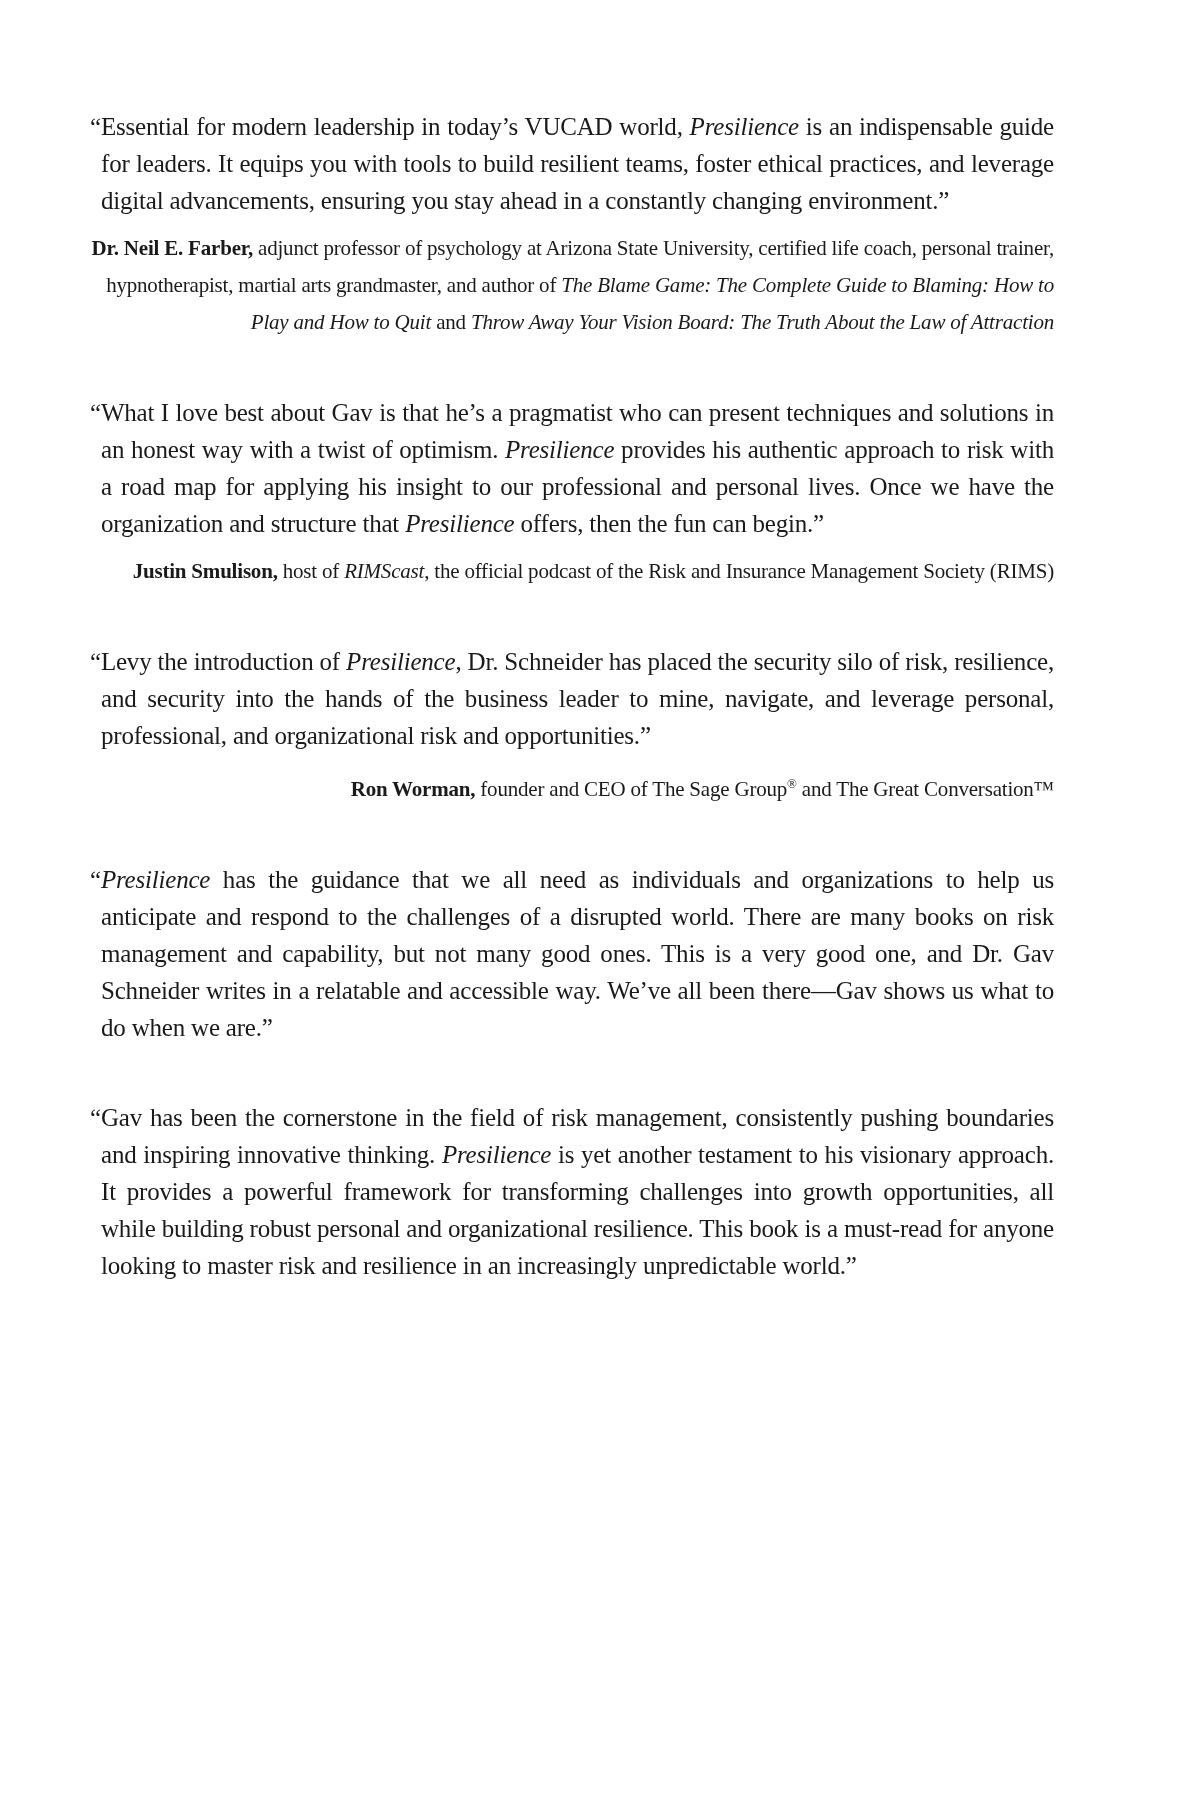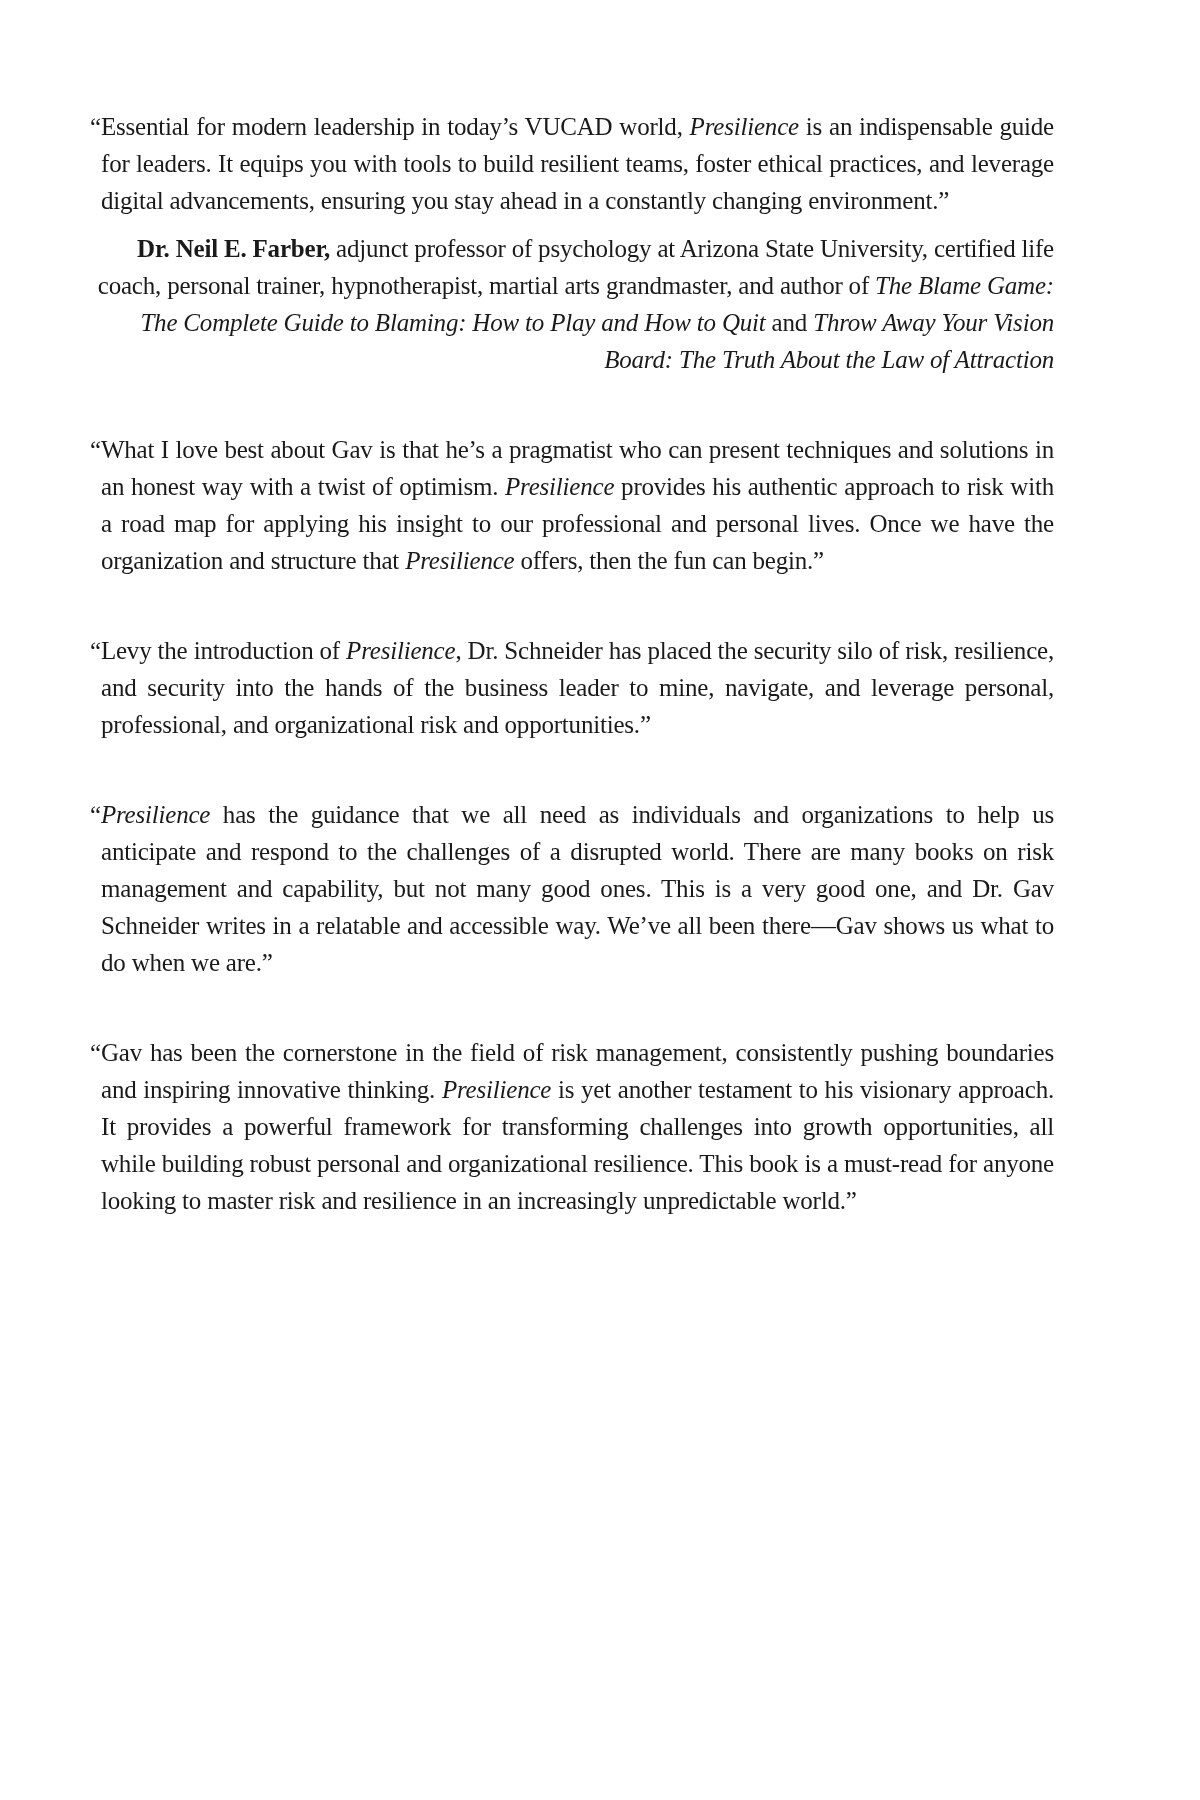--- a/index.html
+++ b/index.html
@@ -27,21 +27,21 @@
     font-size: 25px;
     line-height: 37px;
     letter-spacing: -0.2px;
     text-align: justify;
     padding-left: 11px;   
     text-indent: -11px;
     hyphens: manual;
   }
   .attribution {
     margin: 11px 0 0 0;
-    font-size: 25px;
+    font-size: 21px;
     line-height: 37px;
     letter-spacing: -0.2px;
     text-align: right;
   }
   .seg.normal { font-style: normal; font-weight: 400; }
   .seg.italic { font-style: italic; }
   .seg.bold   { font-weight: 700; }
   .seg.sup    { font-size: 0.62em; vertical-align: super; }
 </style>
 </head>
@@ -49,24 +49,26 @@
 
 <main class="page">
 
   <section class="endorsement">
     <p class="quote"><span class="seg normal">“Essential for modern leadership in today’s VUCAD world, </span><span class="seg italic">Presilience</span><span class="seg normal"> is an indispens­able guide for leaders. It equips you with tools to build resilient teams, foster ethical practices, and leverage digital advancements, ensuring you stay ahead in a constantly changing environment.”</span></p>
     <p class="attribution"><span class="seg bold">Dr. Neil E. Farber,</span><span class="seg normal"> adjunct professor of psychology at Arizona State University, certified life coach, personal trainer, hypnotherapist, martial arts grandmaster, and author of </span><span class="seg italic">The Blame Game: The Complete Guide to Blaming: How to Play and How to Quit</span><span class="seg normal"> and </span><span class="seg italic">Throw Away Your Vision Board: The Truth About the Law of Attraction</span></p>
   </section>
 
   <section class="endorsement">
     <p class="quote"><span class="seg normal">“What I love best about Gav is that he’s a pragmatist who can present techniques and solutions in an honest way with a twist of optimism. </span><span class="seg italic">Presilience</span><span class="seg normal"> provides his authentic approach to risk with a road map for applying his insight to our professional and personal lives. Once we have the organization and structure that </span><span class="seg italic">Presilience</span><span class="seg normal"> offers, then the fun can begin.”</span></p>
+    <p class="attribution"><span class="seg bold">Justin Smulison,</span><span class="seg normal"> host of </span><span class="seg italic">RIMScast</span><span class="seg normal">, the official podcast of the Risk and Insurance Management Society (RIMS)</span></p>
   </section>
 
   <section class="endorsement">
     <p class="quote"><span class="seg normal">“Levy the introduction of </span><span class="seg italic">Presilience</span><span class="seg normal">, Dr. Schneider has placed the security silo of risk, resilience, and security into the hands of the business leader to mine, navigate, and leverage personal, professional, and organizational risk and opportunities.”</span></p>
+    <p class="attribution"><span class="seg bold">Ron Worman,</span><span class="seg normal"> founder and CEO of The Sage Group</span><span class="seg sup">®</span><span class="seg normal"> and The Great Conversation™</span></p>
   </section>
 
   <section class="endorsement">
     <p class="quote"><span class="seg normal">“</span><span class="seg italic">Presilience</span><span class="seg normal"> has the guidance that we all need as individuals and organizations to help us anticipate and respond to the challenges of a disrupted world. There are many books on risk management and capability, but not many good ones. This is a very good one, and Dr. Gav Schneider writes in a relatable and accessible way. We’ve all been there—Gav shows us what to do when we are.”</span></p>
   </section>
 
   <section class="endorsement">
     <p class="quote"><span class="seg normal">“Gav has been the cornerstone in the field of risk management, consistently pushing boundaries and inspiring innovative thinking. </span><span class="seg italic">Presilience</span><span class="seg normal"> is yet another testament to his visionary approach. It provides a powerful framework for transforming challenges into growth opportunities, all while building robust personal and organizational resil­ience. This book is a must-read for anyone looking to master risk and resilience in an increasingly unpredictable world.”</span></p>
   </section>
 

